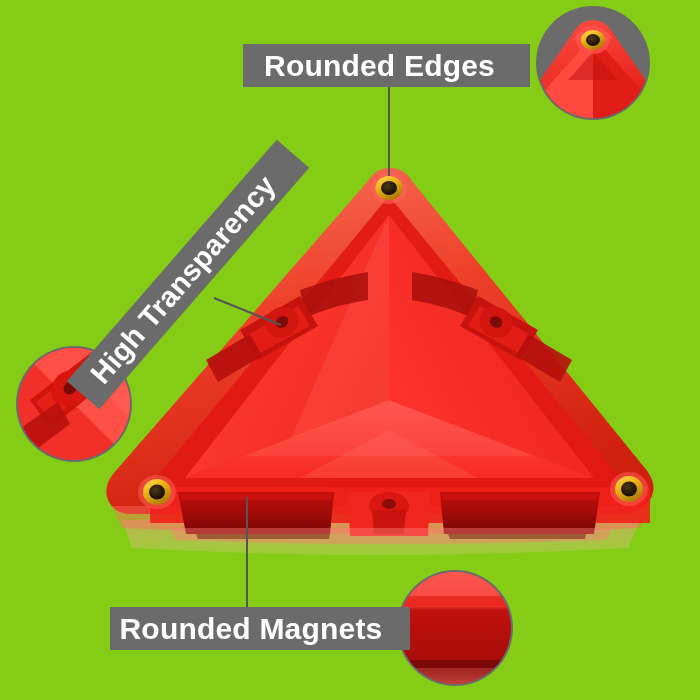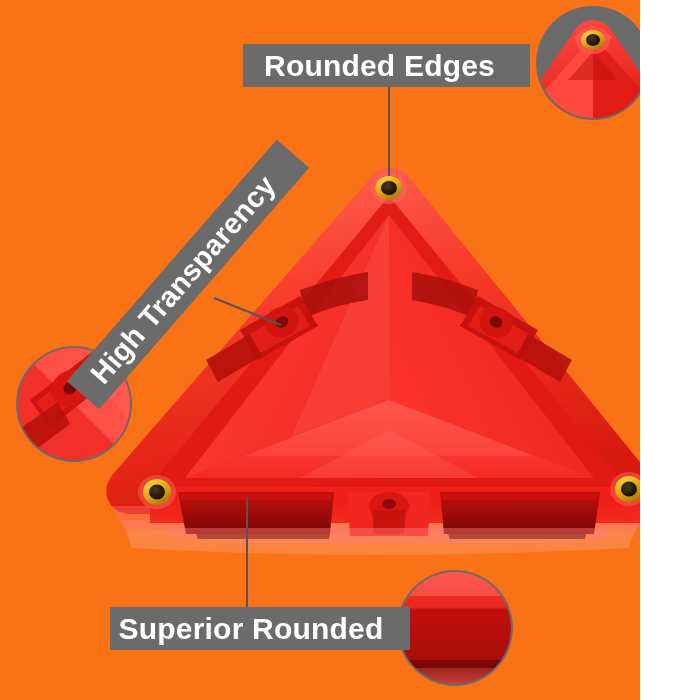--- a/index.html
+++ b/index.html
@@ -2,23 +2,23 @@
 <html><head>
 <meta charset="utf-8">
 <style>
   html, body {
     margin: 0;
     padding: 0;
     background: #ffffff;
   }
   #stage {
     position: relative;
-    width: 640px;
+    width: 700px;
     height: 700px;
-    background: #f97316;
+    background: #84cc16;
     overflow: hidden;
     font-family: "Liberation Sans", sans-serif;
   }
   svg.art {
     position: absolute;
     left: 0;
     top: 0;
     width: 700px;
     height: 700px;
   }
@@ -257,15 +257,15 @@
         <rect x="399" y="660" width="112" height="8" fill="#6d0705" opacity="0.7"></rect>
         <rect x="399" y="668" width="112" height="16" fill="#c4453f" opacity="0.5"></rect>
       </g>
     </g>
   </svg>
 
   <div class="callout-label" id="label-rounded-edges">Rounded Edges</div>
 
   <div class="callout-label" id="label-high-transparency">High Transparency</div>
 
-  <div class="callout-label" id="label-superior-magnets">Superior Rounded</div>
+  <div class="callout-label" id="label-superior-magnets">Rounded Magnets</div>
 
 </div>
 
 </body></html>

